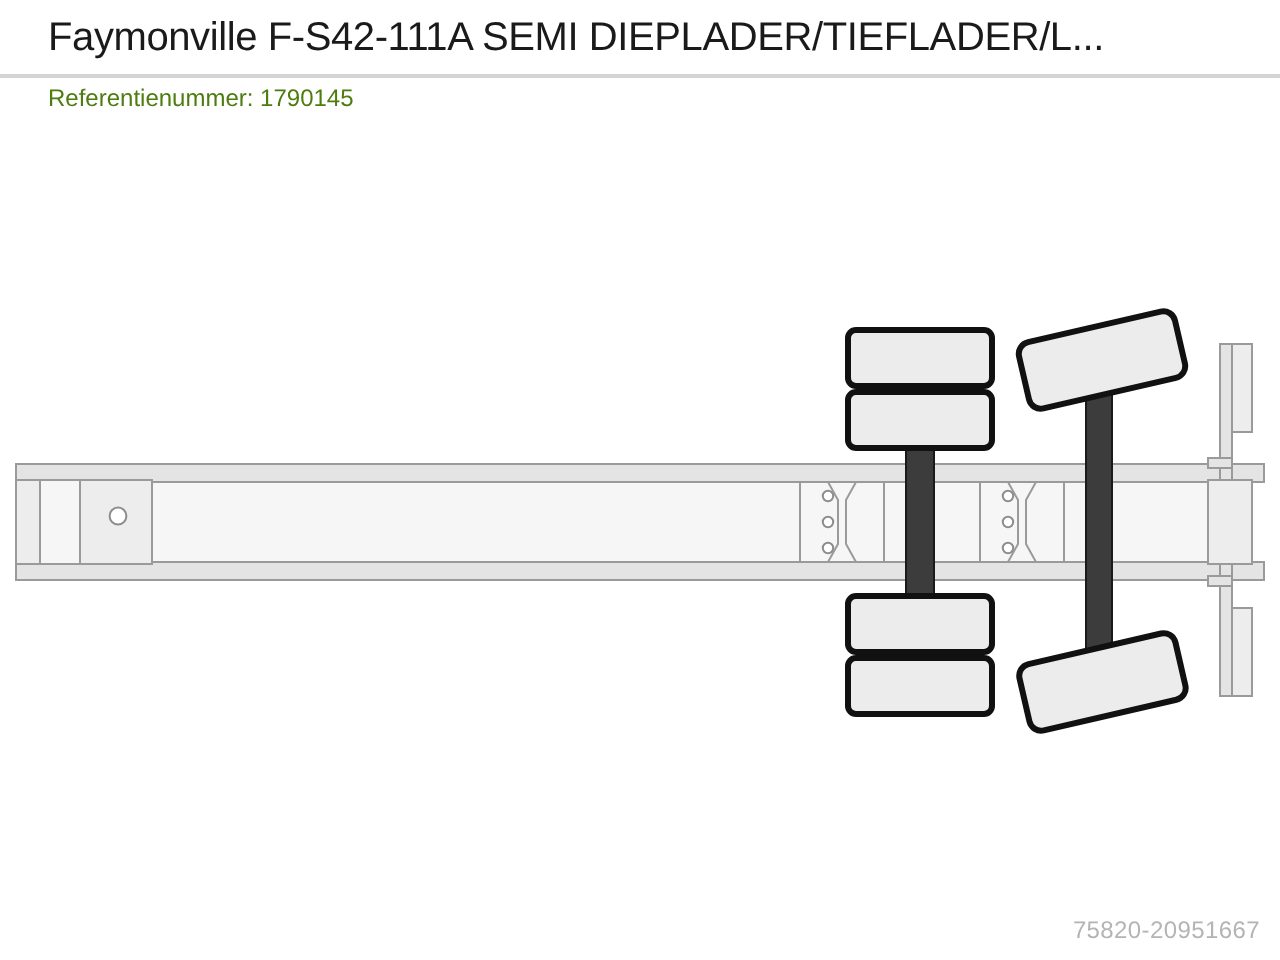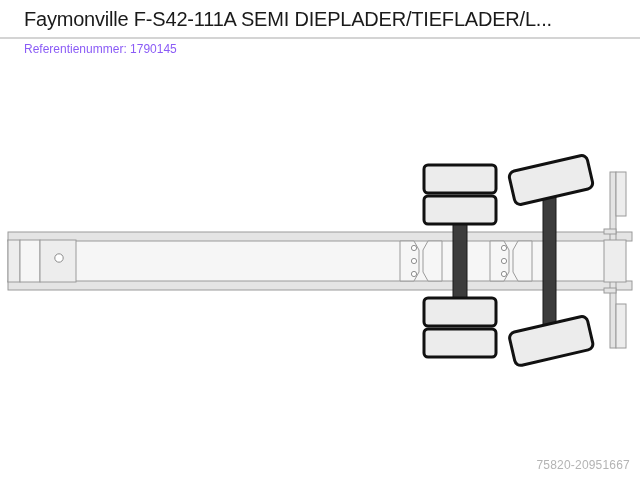--- a/index.html
+++ b/index.html
@@ -49,21 +49,21 @@
     width: 640px;
     height: 2px;
     background: #d4d4d4;
   }
   .subheader {
     position: absolute;
     left: 24px;
     top: 42px;
     font-size: 12px;
     line-height: 15px;
-    color: #8b5cf6;
+    color: #4d7c0f;
     white-space: nowrap;
   }
 
   
   .watermark {
     position: absolute;
     right: 10px;
     bottom: 8px;
     font-size: 12px;
     color: #b4b4b4;

